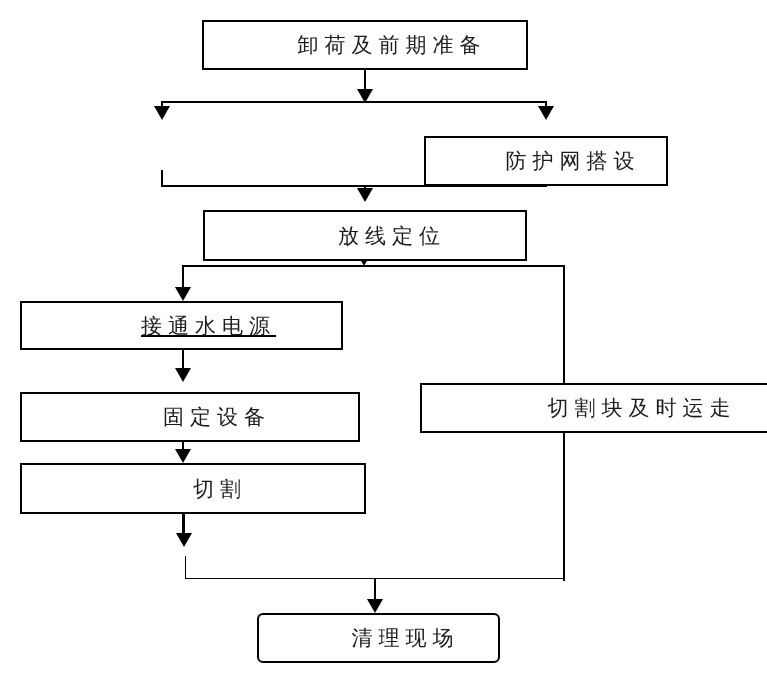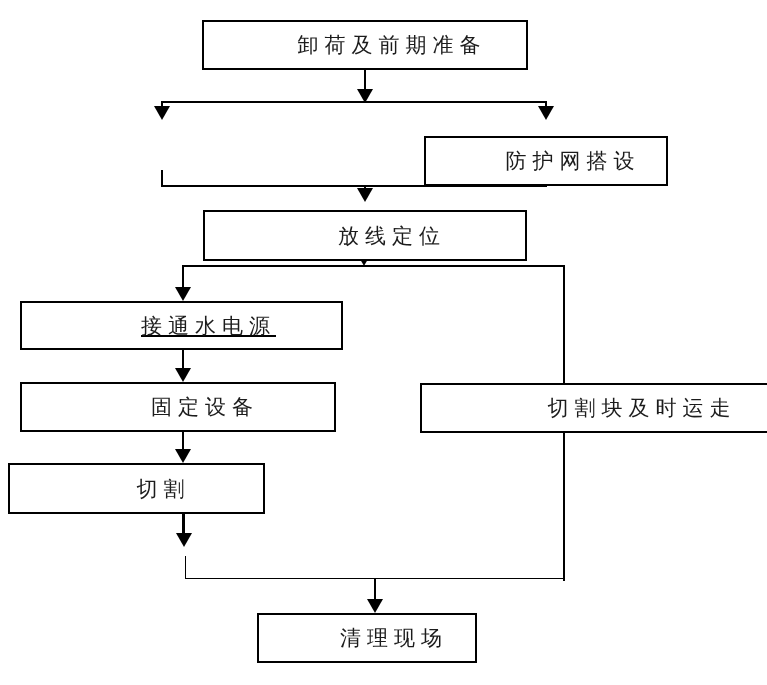--- a/index.html
+++ b/index.html
@@ -96,29 +96,29 @@
   </div>
 
   <div class="node" style="left:203px;top:202px;width:324px;height:51px;margin-top:8px;">
     <span class="node-label">放线定位</span>
   </div>
 
   <div class="node" style="left:20px;top:301px;width:323px;height:49px;text-decoration:underline;">
     <span class="node-label">接通水电源</span>
   </div>
 
-  <div class="node" style="left:20px;top:382px;width:316px;height:50px;">
+  <div class="node" style="left:20px;top:392px;width:340px;height:50px;">
     <span class="node-label">固定设备</span>
   </div>
 
-  <div class="node" style="left:8px;top:463px;width:257px;height:51px;">
+  <div class="node" style="left:20px;top:463px;width:346px;height:51px;">
     <span class="node-label">切割</span>
   </div>
 
   <div class="node" style="left:420px;top:383px;width:390px;height:50px;">
     <span class="node-label">切割块及时运走</span>
   </div>
 
-  <div class="node" style="left:257px;top:613px;width:220px;height:50px;">
+  <div class="node" style="left:257px;top:613px;width:243px;height:50px;border-radius:6px;">
     <span class="node-label">清理现场</span>
   </div>
 
 </div>
 
 </body></html>

